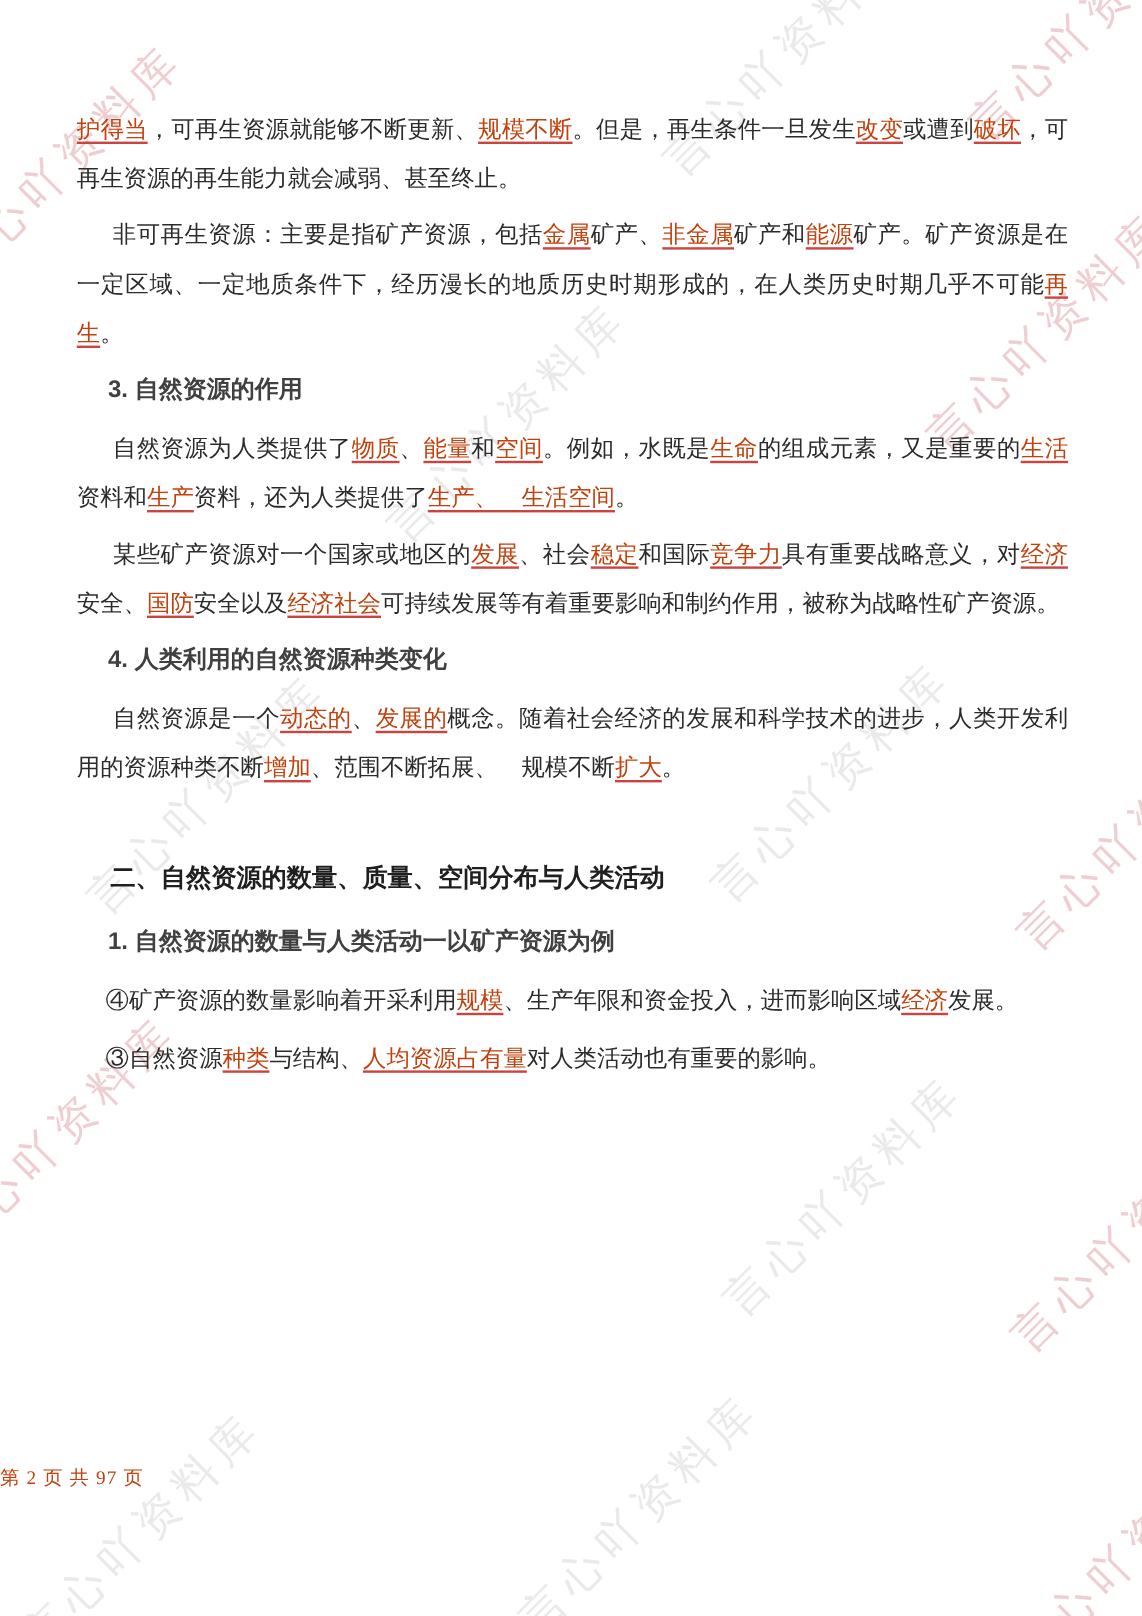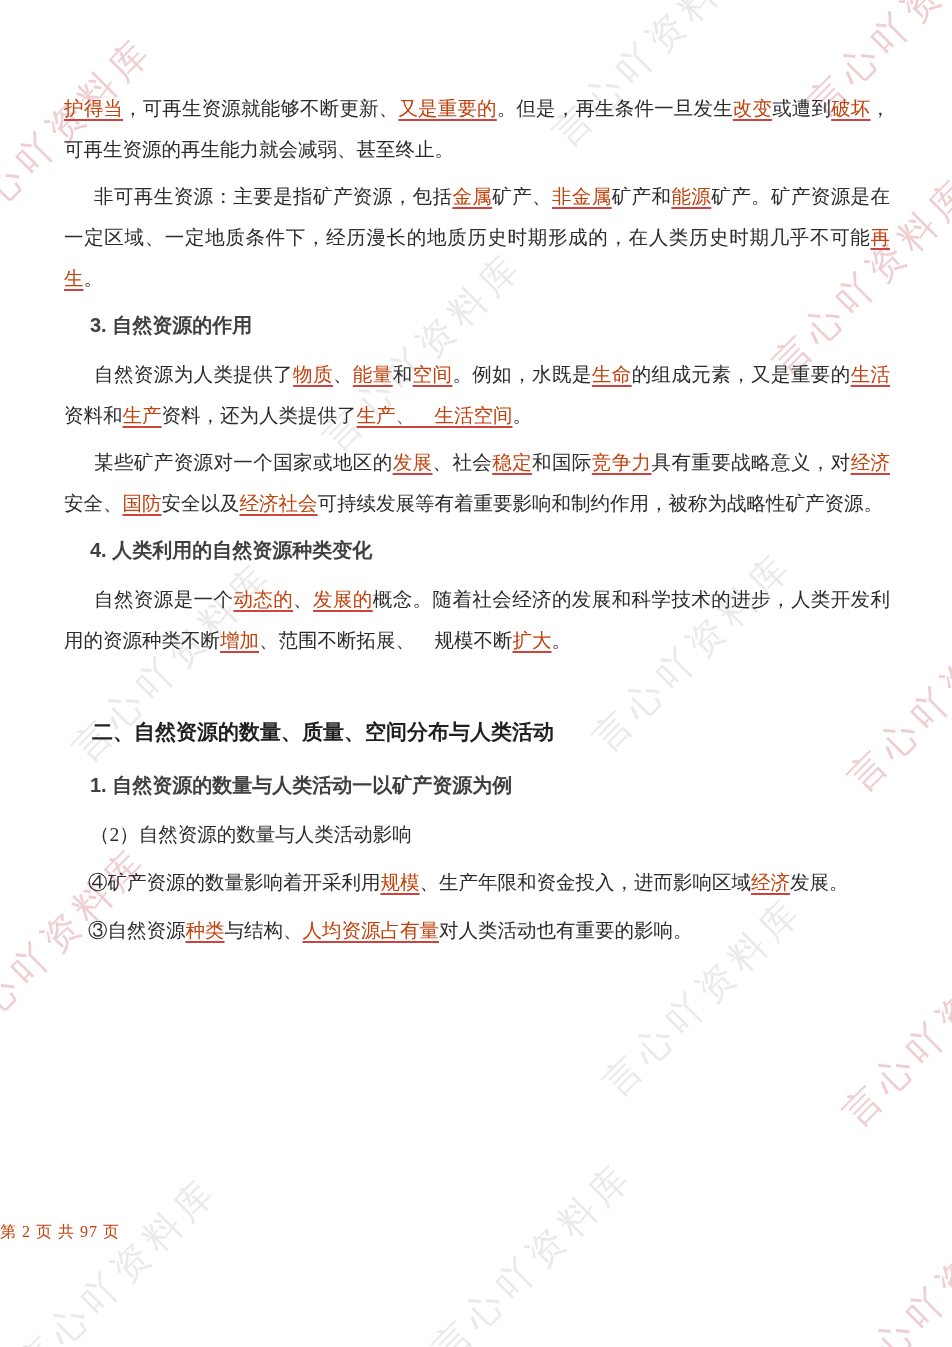--- a/index.html
+++ b/index.html
@@ -80,27 +80,26 @@
       <span class="wm gray" style="left: 600px; top: 720px;">言心吖资料库</span>
       <span class="wm pink" style="left: 855px; top: 760px;">言心吖资料库</span>
       <span class="wm pink" style="left: -45px; top: 1015px;">言心吖资料库</span>
       <span class="wm gray" style="left: 610px; top: 1065px;">言心吖资料库</span>
       <span class="wm pink" style="left: 850px; top: 1095px;">言心吖资料库</span>
       <span class="wm gray" style="left: 25px; top: 1345px;">言心吖资料库</span>
       <span class="wm gray" style="left: 440px; top: 1330px;">言心吖资料库</span>
       <span class="wm pink" style="left: 850px; top: 1360px;">言心吖资料库</span>
     </div>
   <div class="content">
-      <p class="body-p flush"><span class="red">护得当</span><span>，可再生资源就能够不断更新、</span><span class="red">又是重要的</span><span>。但是，再生条件一旦发生</span><span class="red">改变</span><span>或遭到</span><span class="red">破坏</span><span>，可再生资源的再生能力就会减弱、甚至终止。</span></p>
+      <p class="body-p flush"><span class="red">护得当</span><span>，可再生资源就能够不断更新、</span><span class="red">规模不断</span><span>。但是，再生条件一旦发生</span><span class="red">改变</span><span>或遭到</span><span class="red">破坏</span><span>，可再生资源的再生能力就会减弱、甚至终止。</span></p>
       <p class="body-p indent"><span>非可再生资源：主要是指矿产资源，包括</span><span class="red">金属</span><span>矿产、</span><span class="red">非金属</span><span>矿产和</span><span class="red">能源</span><span>矿产。矿产资源是在一定区域、一定地质条件下，经历漫长的地质历史时期形成的，在人类历史时期几乎不可能</span><span class="red">再生</span><span>。</span></p>
       <p class="h-num"><span>3. 自然资源的作用</span></p>
       <p class="body-p indent"><span>自然资源为人类提供了</span><span class="red">物质</span><span>、</span><span class="red">能量</span><span>和</span><span class="red">空间</span><span>。例如，水既是</span><span class="red">生命</span><span>的组成元素，又是重要的</span><span class="red">生活</span><span>资料和</span><span class="red">生产</span><span>资料，还为人类提供了</span><span class="red">生产、　生活空间</span><span>。</span></p>
       <p class="body-p indent"><span>某些矿产资源对一个国家或地区的</span><span class="red">发展</span><span>、社会</span><span class="red">稳定</span><span>和国际</span><span class="red">竞争力</span><span>具有重要战略意义，对</span><span class="red">经济</span><span>安全、</span><span class="red">国防</span><span>安全以及</span><span class="red">经济社会</span><span>可持续发展等有着重要影响和制约作用，被称为战略性矿产资源。</span></p>
       <p class="h-num"><span>4. 人类利用的自然资源种类变化</span></p>
       <p class="body-p indent"><span>自然资源是一个</span><span class="red">动态的</span><span>、</span><span class="red">发展的</span><span>概念。随着社会经济的发展和科学技术的进步，人类开发利用的资源种类不断</span><span class="red">增加</span><span>、范围不断拓展、　规模不断</span><span class="red">扩大</span><span>。</span></p>
       <p class="h-sec gap-before"><span>二、自然资源的数量、质量、空间分布与人类活动</span></p>
       <p class="h-num"><span>1. 自然资源的数量与人类活动一以矿产资源为例</span></p>
-      <p class="body-p sub"><span>（2）自然资源的数量与人类活动影响</span></p>
       <p class="body-p item"><span>④矿产资源的数量影响着开采利用</span><span class="red">规模</span><span>、生产年限和资金投入，进而影响区域</span><span class="red">经济</span><span>发展。</span></p>
       <p class="body-p item"><span>③自然资源</span><span class="red">种类</span><span>与结构、</span><span class="red">人均资源占有量</span><span>对人类活动也有重要的影响。</span></p>
     </div>
   <div class="footer">第 2 页 共 97 页</div>
 </div>
 
 </body></html>

